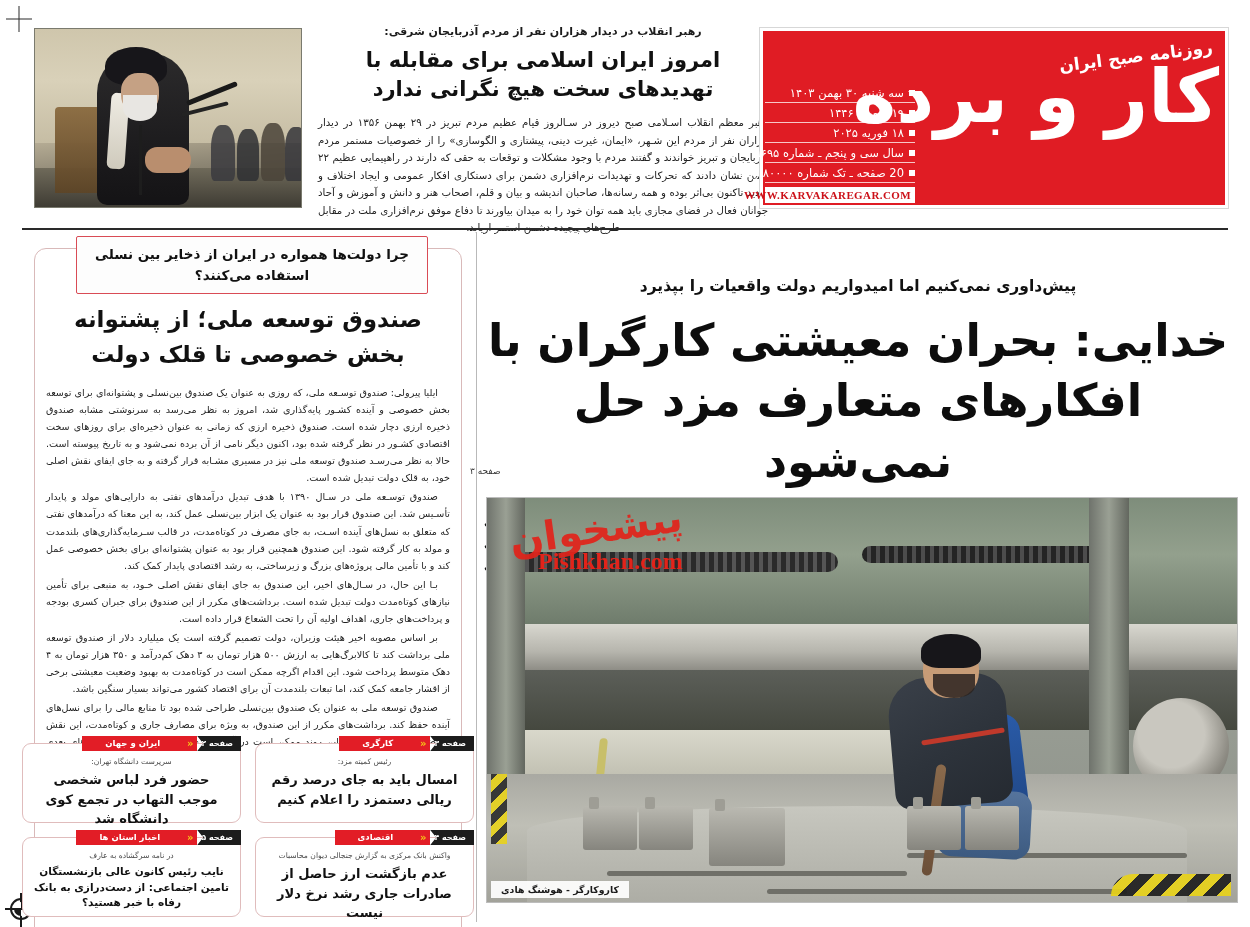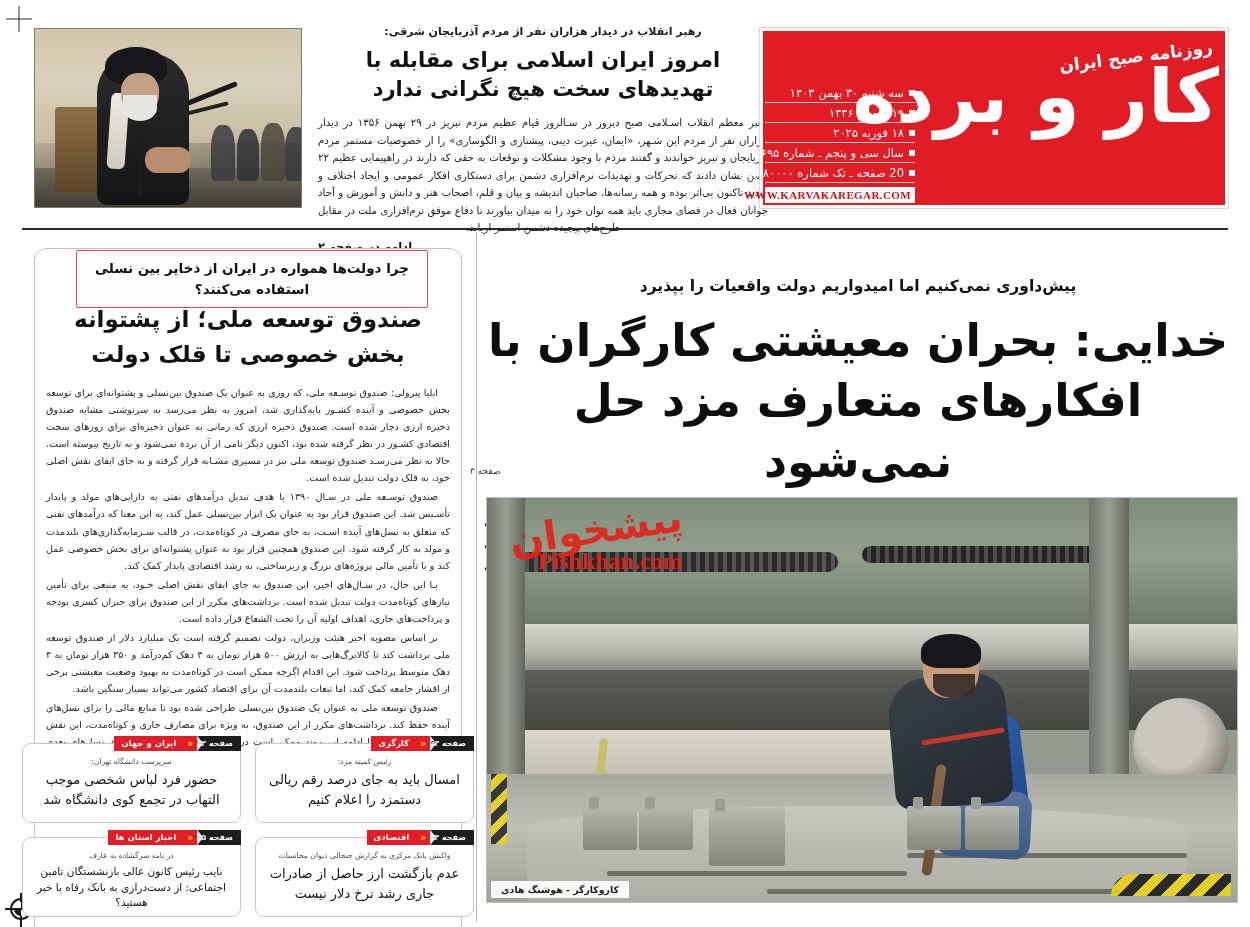--- a/index.html
+++ b/index.html
@@ -86,48 +86,48 @@
     font-family:"Liberation Serif",serif;}
 
   
   .hr-main{position:absolute;left:22px;top:228px;width:1206px;height:2px;background:#2a2a2a;}
   .vr-main{position:absolute;left:476px;top:232px;width:1px;height:690px;background:#b9b9b9;}
 
   
   .leftcol{position:absolute;left:22px;top:236px;width:452px;}
   .lc-frame{position:absolute;left:12px;top:12px;width:428px;height:712px;
     border:1px solid #d9b9b9;border-radius:12px;box-sizing:border-box;background:#fff;}
-  .lc-overline{position:absolute;left:54px;top:14px;width:352px;
+  .lc-overline{position:absolute;left:54px;top:0;width:352px;
     border:1.6px solid #d94b55;background:#fdfdfd;border-radius:2px;
     text-align:center;padding:7px 8px 8px;box-sizing:border-box;z-index:3;}
   .lc-overline div{font-size:13.5px;font-weight:bold;color:#111;line-height:1.52;}
   .lc-title{position:absolute;left:20px;top:66px;width:412px;text-align:center;
     font-size:23px;font-weight:bold;color:#111;line-height:1.5;}
   .lc-body{position:absolute;left:24px;top:148px;width:404px;
     font-size:9.6px;line-height:1.78;color:#1e1e1e;text-align:justify;}
   .lc-body p{margin:0 0 2px;text-indent:12px;}
 
   
   .teasers{position:absolute;left:22px;top:736px;width:452px;height:186px;}
   .tz{position:absolute;width:219px;height:88px;}
   .tz.a{left:233px;top:0;} .tz.b{left:0;top:0;}
   .tz.c{left:233px;top:94px;} .tz.d{left:0;top:94px;}
   .tz-tagbar{position:absolute;right:0;top:0;height:15px;display:flex;align-items:stretch;z-index:4;}
   .tg-red{background:#e21d26;color:#fff;font-size:8.5px;font-weight:bold;
-    padding:0 7px;display:flex;align-items:center;line-height:1;}
+    padding:0 23px;display:flex;align-items:center;line-height:1;}
   .tg-arrow{width:14px;background:#e21d26;position:relative;display:flex;
     align-items:center;justify-content:center;color:#f5c518;font-size:10px;font-weight:bold;}
   .tg-black{background:#1c1c1c;color:#fff;font-size:8px;font-weight:bold;
     padding:1px 8px 0 4px;display:flex;align-items:center;line-height:1;
     clip-path:polygon(0 0,100% 0,100% 100%,0 100%,6px 50%);}
   .tz-card{position:absolute;left:0;top:7px;width:219px;height:80px;
     border:1px solid #e0bcbc;border-radius:9px;box-sizing:border-box;background:#fff;
     padding:13px 9px 6px;text-align:center;}
   .tz-kicker{font-size:7.6px;color:#4a4a4a;line-height:1.3;margin-bottom:3px;}
-  .tz-head{font-size:13px;font-weight:normal;color:#111;line-height:1.52;}
+  .tz-head{font-size:13px;font-weight:bold;color:#111;line-height:1.52;}
   .tz-head.sm{font-size:10.5px;line-height:1.5;}
 
   
   .rightcol{position:absolute;left:484px;top:234px;width:748px;}
   .rc-kicker{text-align:center;font-size:15.5px;font-weight:bold;color:#111;
     padding-top:6px;letter-spacing:0;margin-top:37px;}
   .rc-headline{text-align:center;font-size:45px;font-weight:bold;color:#0d0d0d;
     line-height:1.34;margin-top:16px;letter-spacing:-1px;}
   .rc-bullets{margin-top:20px;padding-right:2px;}
   .rc-bullet{display:flex;align-items:center;justify-content:flex-start;gap:6px;

